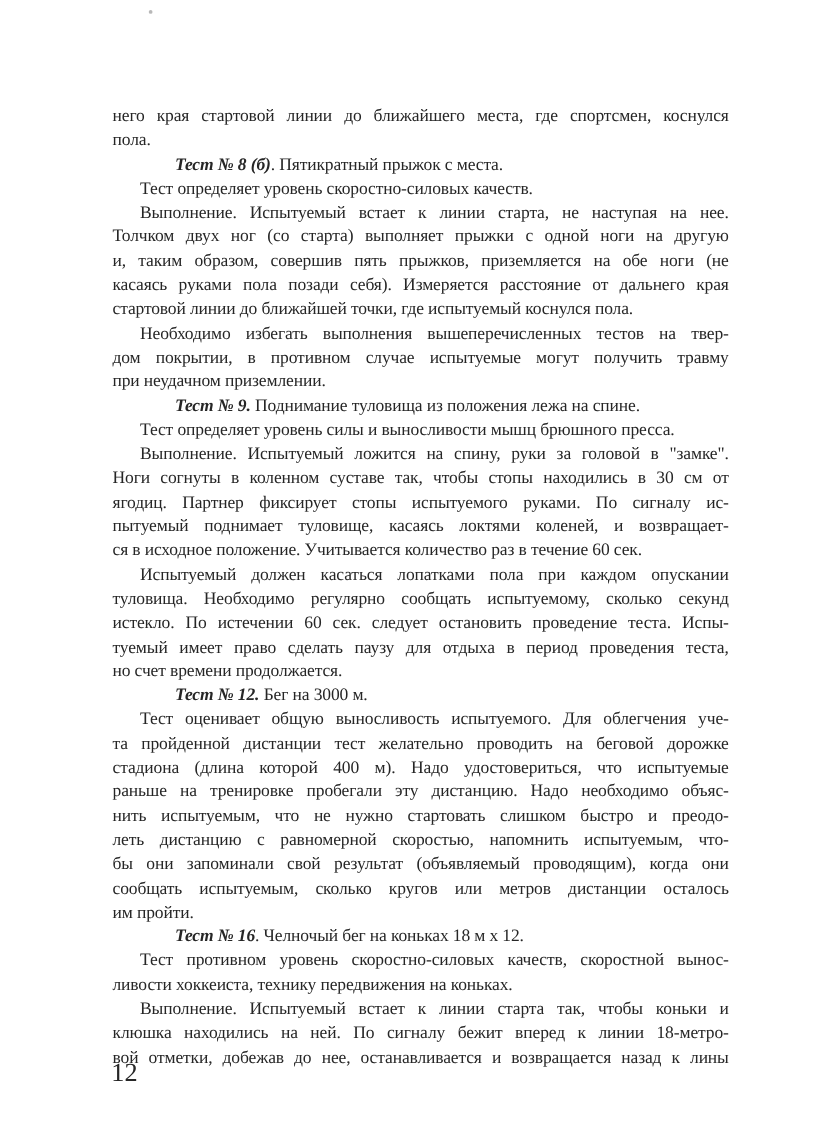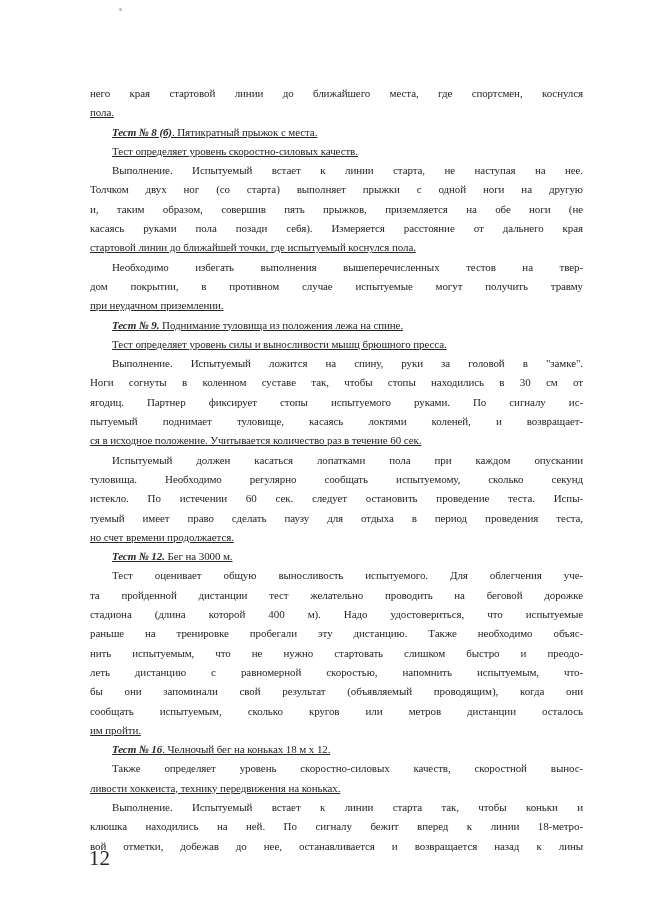--- a/index.html
+++ b/index.html
@@ -27,36 +27,36 @@
   }
   .page {
     position: absolute;
     left: 90px;
     top: 84px;
     width: 493px;
   }
   .line {
     height: 19.3px;
     line-height: 19.3px;
-    font-size: 11px;
+    font-size: 14px;
     white-space: nowrap;
     text-align: justify;
     text-align-last: justify;
     letter-spacing: -0.1px;
   }
   .line.last {
     text-align-last: left;
-    text-decoration: underline;
   }
   .line.indent {
     padding-left: 22px;
   }
   .it {
     font-style: italic;
     font-weight: bold;
+    margin-left: 28px;
   }
   .it-plain {
   }
   .page-number {
     position: absolute;
     left: 89px;
     top: 848px;
     font-size: 21px;
     line-height: 20px;
   }
@@ -99,30 +99,30 @@
   <div class="line">туловища. Необходимо регулярно сообщать испытуемому, сколько секунд</div>
   <div class="line">истекло. По истечении 60 сек. следует остановить проведение теста. Испы-</div>
   <div class="line">туемый имеет право сделать паузу для отдыха в период проведения теста,</div>
   <div class="line last">но счет времени продолжается.</div>
 
   <div class="line indent last"><span class="it">Тест № 12.</span><span> Бег на 3000 м.</span></div>
 
   <div class="line indent">Тест оценивает общую выносливость испытуемого. Для облегчения уче-</div>
   <div class="line">та пройденной дистанции тест желательно проводить на беговой дорожке</div>
   <div class="line">стадиона (длина которой 400 м). Надо удостовериться, что испытуемые</div>
-  <div class="line">раньше на тренировке пробегали эту дистанцию. Также необходимо объяс-</div>
+  <div class="line">раньше на тренировке пробегали эту дистанцию. Надо необходимо объяс-</div>
   <div class="line">нить испытуемым, что не нужно стартовать слишком быстро и преодо-</div>
   <div class="line">леть дистанцию с равномерной скоростью, напомнить испытуемым, что-</div>
   <div class="line">бы они запоминали свой результат (объявляемый проводящим), когда они</div>
   <div class="line">сообщать испытуемым, сколько кругов или метров дистанции осталось</div>
   <div class="line last">им пройти.</div>
 
   <div class="line indent last"><span class="it">Тест № 16</span><span>. Челночый бег на коньках 18 м  х 12.</span></div>
 
-  <div class="line indent">Также определяет уровень скоростно-силовых качеств, скоростной вынос-</div>
+  <div class="line indent">Тест противном уровень скоростно-силовых качеств, скоростной вынос-</div>
   <div class="line last">ливости хоккеиста, технику передвижения на коньках.</div>
 
   <div class="line indent"><span class="it-plain">Выполнение.</span><span> Испытуемый встает к линии старта так, чтобы коньки и</span></div>
   <div class="line">клюшка находились на ней. По сигналу бежит вперед к линии 18-метро-</div>
   <div class="line">вой отметки, добежав до нее, останавливается и возвращается назад к лины</div>
 </div>
 
 <div class="page-number">12</div>
 
 </body></html>

